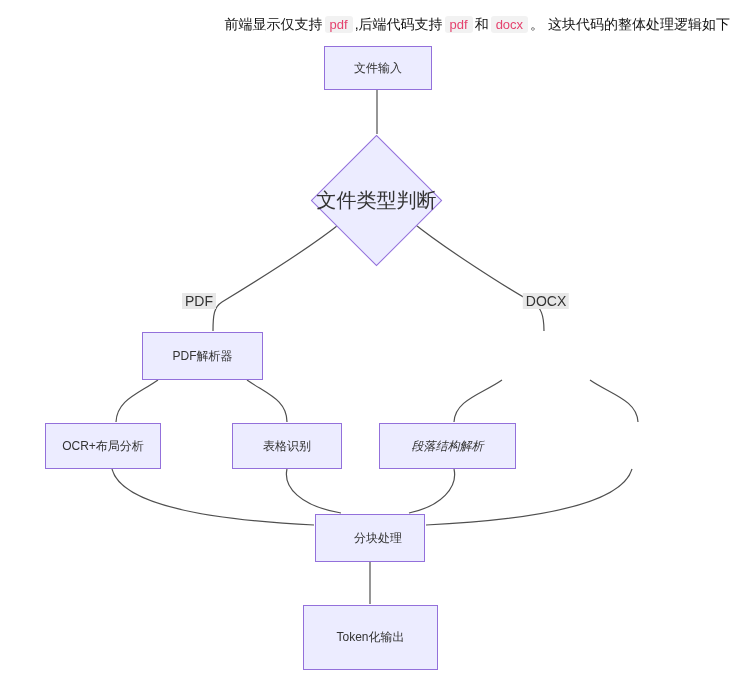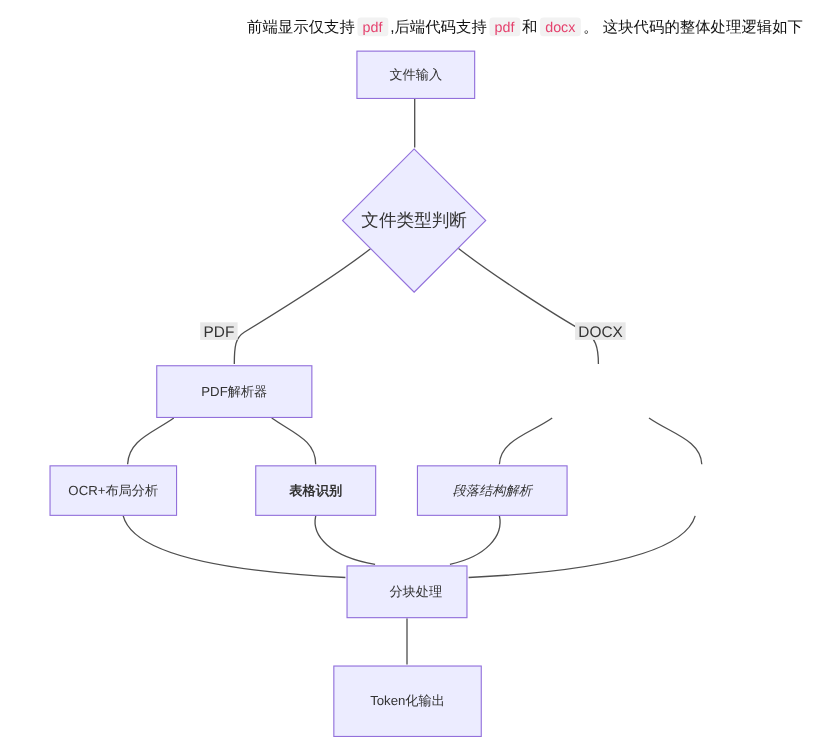--- a/index.html
+++ b/index.html
@@ -43,39 +43,39 @@
   .diamond{
     position:absolute;
     width:93px;height:93px;
     background:var(--node-fill);
     border:1px solid var(--node-border);
     transform:rotate(45deg);
   }
   .diamond-label{
     position:absolute;left:330px;top:154px;width:93px;height:93px;
     display:flex;align-items:center;justify-content:center;
-    font-size:16px;color:#333;white-space:nowrap;
+    font-size:20px;color:#333;white-space:nowrap;
   }
   .edge-label{
     position:absolute;
     transform:translate(-50%,-50%);
     background:var(--edge-label-bg);
     color:#333;
     font-size:14px;
     padding:0 3px;
     white-space:nowrap;
   }
 
   
   #n-file-input {left:324px;top:46px; width:108px;height:44px;}
   #n-diamond    {left:330px;top:154px;}
-  #n-pdf-parser {left:142px;top:332px;width:142px;height:48px;}
+  #n-pdf-parser {left:142px;top:332px;width:121px;height:48px;}
   #n-docx-parser{left:480px;top:332px;width:132px;height:48px;}
   #n-ocr        {left:45px; top:423px;width:116px;height:46px;}
-  #n-table-rec  {left:232px;top:423px;width:110px;height:46px;font-weight:bold;}
+  #n-table-rec  {left:232px;top:423px;width:110px;height:46px;}
   #n-para       {left:379px;top:423px;width:137px;height:46px;font-style:italic;}
   #n-table-html {left:565px;top:423px;width:147px;height:46px;}
   #n-chunk      {left:315px;top:514px;width:110px;height:48px;padding-left:16px;}
   #n-token      {left:303px;top:605px;width:135px;height:65px;}
   #lbl-pdf {left:199px;top:301px;}
   #lbl-docx{left:546px;top:301px;}
 </style>
 </head>
 <body>
 

